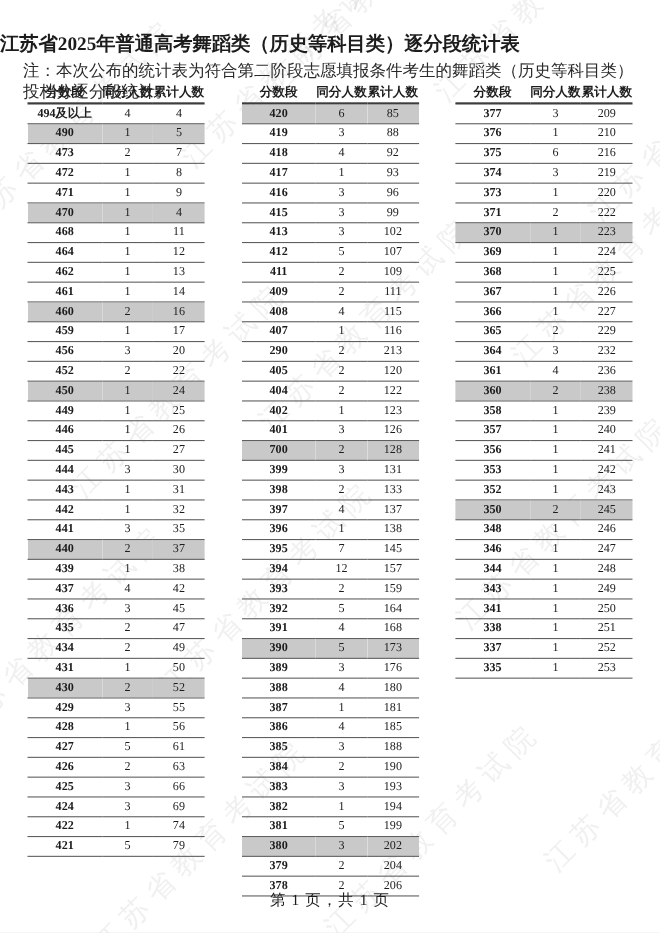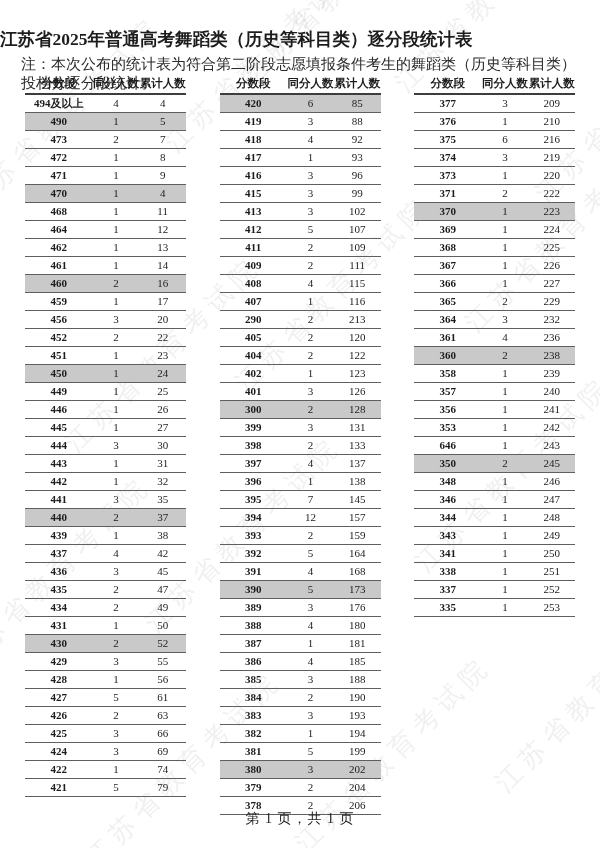--- a/index.html
+++ b/index.html
@@ -144,25 +144,20 @@
           <tr>
             <td class="score">456</td>
             <td>3</td>
             <td>20</td>
           </tr>
           <tr>
             <td class="score">452</td>
             <td>2</td>
             <td>22</td>
           </tr>
-          <tr>
-            <td class="score">451</td>
-            <td>1</td>
-            <td>23</td>
-          </tr>
           <tr class="hl">
             <td class="score">450</td>
             <td>1</td>
             <td>24</td>
           </tr>
           <tr>
             <td class="score">449</td>
             <td>1</td>
             <td>25</td>
           </tr>
@@ -372,21 +367,21 @@
             <td class="score">402</td>
             <td>1</td>
             <td>123</td>
           </tr>
           <tr>
             <td class="score">401</td>
             <td>3</td>
             <td>126</td>
           </tr>
           <tr class="hl">
-            <td class="score">300</td>
+            <td class="score">700</td>
             <td>2</td>
             <td>128</td>
           </tr>
           <tr>
             <td class="score">399</td>
             <td>3</td>
             <td>131</td>
           </tr>
           <tr>
             <td class="score">398</td>
@@ -599,21 +594,21 @@
             <td class="score">356</td>
             <td>1</td>
             <td>241</td>
           </tr>
           <tr>
             <td class="score">353</td>
             <td>1</td>
             <td>242</td>
           </tr>
           <tr>
-            <td class="score">646</td>
+            <td class="score">352</td>
             <td>1</td>
             <td>243</td>
           </tr>
           <tr class="hl">
             <td class="score">350</td>
             <td>2</td>
             <td>245</td>
           </tr>
           <tr>
             <td class="score">348</td>

